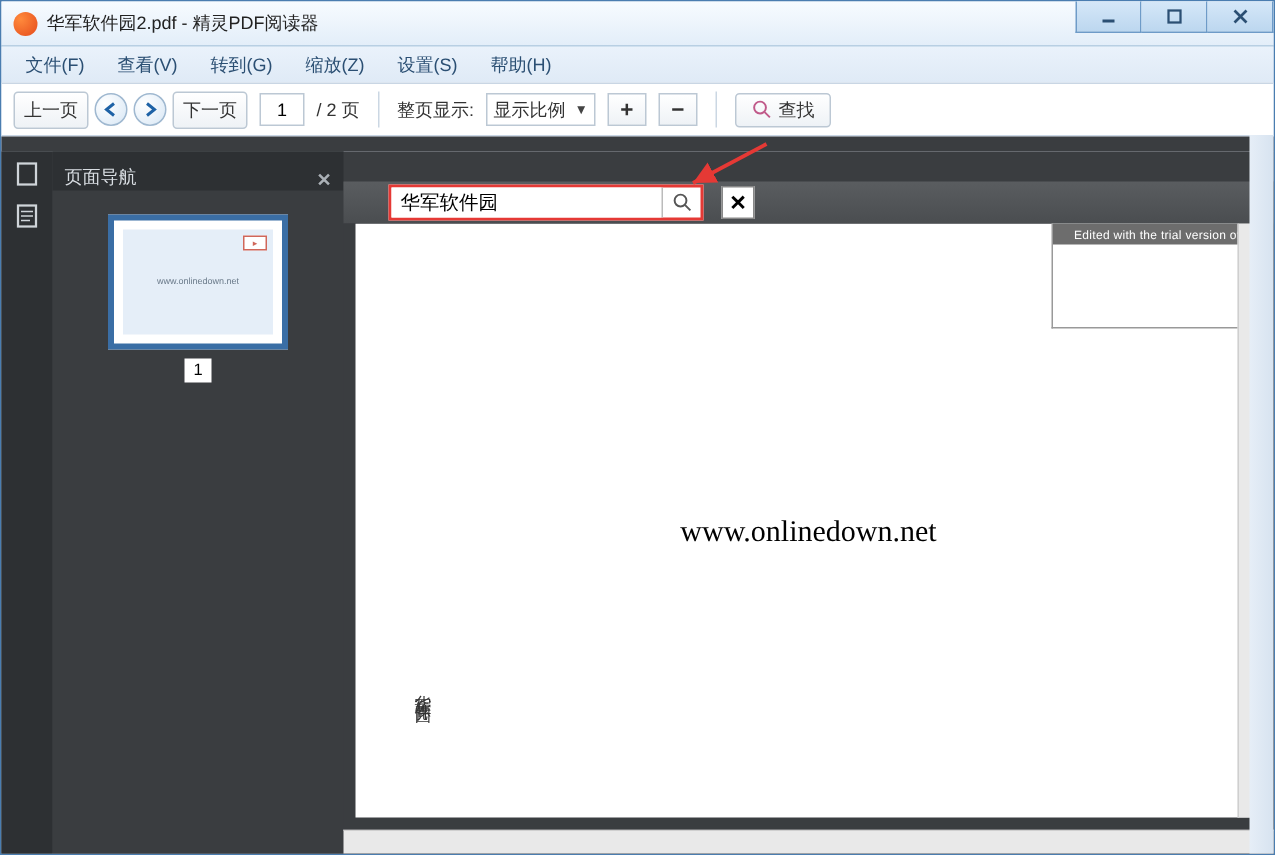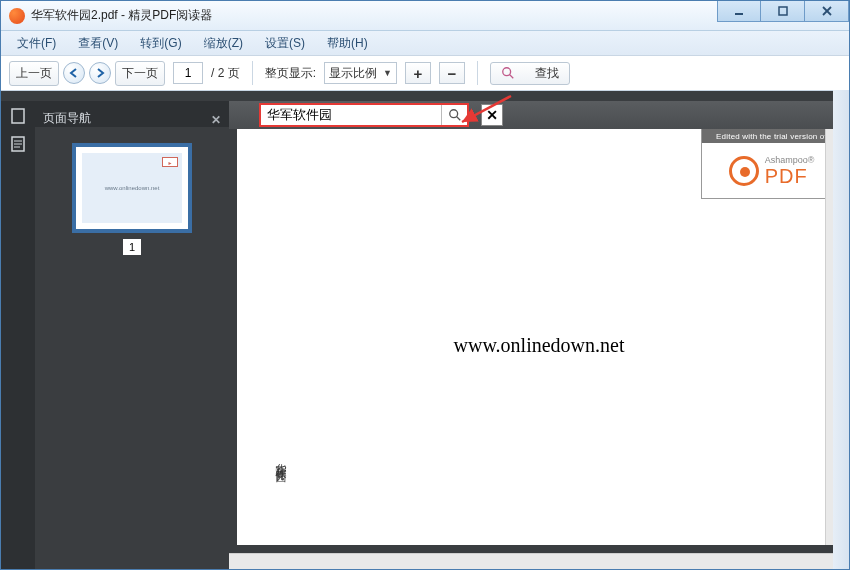--- a/index.html
+++ b/index.html
@@ -34,21 +34,21 @@
   justify-content: center; cursor: pointer; }
 .circle-btn svg { display:block; }
 .page-input { width: 30px; height: 22px; text-align: center; border: 1px solid #bcc8d4; font-size: 12px; }
 .sep { width: 1px; height: 24px; background: #cbd7e3; margin: 0 4px; }
 .zoom-select { height: 22px; border: 1px solid #bcc8d4; background: #fff; font-size: 12px; padding: 0 4px;
   display: flex; align-items: center; gap: 6px; cursor: pointer; }
 .zoom-select .tri { font-size: 9px; color: #444; }
 .sq-btn { width: 26px; height: 22px; border: 1px solid #bcc8d4; background: linear-gradient(#fff,#eef2f6);
   display: flex; align-items: center; justify-content: center; font-size: 15px; font-weight: bold;
   cursor: pointer; color: #333; }
-.find-btn { display: flex; align-items: center; gap: 20px; padding: 2px 10px; border: 1px solid #bcc8d4;
+.find-btn { display: flex; align-items: center; gap: 4px; padding: 2px 10px; border: 1px solid #bcc8d4;
   border-radius: 3px; background: linear-gradient(#fff,#eef2f6); cursor: pointer; }
 .mag-icon { width: 14px; height: 14px; }
 
 .subbar { height: 10px; background: #3a3d40; }
 
 .workspace { flex: 1; display: flex; background: #3a3d40; min-height: 0; }
 
 .left-rail { width: 34px; background: #2d3033; display: flex; flex-direction: column; align-items: center;
   padding-top: 6px; gap: 10px; }
 .rail-icon { width: 18px; height: 18px; cursor: pointer; }
@@ -62,21 +62,21 @@
 .thumb { width: 120px; background: #fff; border: 4px solid #3a6ea5; position: relative; margin: 0 auto;
   padding: 6px; }
 .thumb-inner { background: #e5eef8; height: 70px; position: relative; font-size: 6px; color: #6a7a8a;
   display:flex; align-items:center; justify-content:center; }
 .thumb-badge { position: absolute; top: 4px; right: 4px; width: 16px; height: 10px;
   background: #fff; border: 1px solid #d0675a; font-size: 6px; color:#d0675a; display:flex;
   align-items:center; justify-content:center; }
 .thumb-num { width: 18px; height: 16px; background: #fff; color: #000; font-size: 11px;
   display: flex; align-items: center; justify-content: center; margin: 6px auto 0; }
 
-.viewer { flex: 1; display: flex; flex-direction: column; background: #3a3d40; min-width: 0; }
+.viewer { flex: 1; display: flex; flex-direction: column; background: #3a3d40; min-width: 0; margin-top: 20px; }
 .find-bar-row { height: 28px; background: linear-gradient(#5a5d60,#4a4d50); display: flex;
   align-items: center; padding-left: 30px; gap: 6px; }
 .find-outline { border: 2px solid #e53935; display: flex; align-items: center; background: #fff;
   height: 24px; }
 .find-input { width: 180px; height: 20px; border: none; outline: none; font-size: 13px; padding: 0 6px; }
 .find-go { width: 26px; height: 20px; border-left: 1px solid #bbb; display: flex; align-items: center;
   justify-content: center; cursor: pointer; }
 .find-close { width: 22px; height: 22px; background: #fff; border: 1px solid #888; display: flex;
   align-items: center; justify-content: center; font-weight: bold; font-size: 14px; cursor: pointer;
   margin-left: 6px; }
@@ -232,27 +232,20 @@
               </svg>
           </div>
         </div>
         <div class="find-close">✕</div>
       </div>
 
       <div class="page-area">
         <div class="page">
           <div class="watermark-box">
             <div class="wm-top">Edited with the trial version of</div>
-            <div class="wm-body">
-              <div class="wm-logo"></div>
-              <div class="wm-text">
-                <div class="brand">Ashampoo®</div>
-                <div class="pdf">PDF</div>
-              </div>
-            </div>
           </div>
           <div class="page-center-text">www.onlinedown.net</div>
           <div class="page-side-text">华军软件园</div>
           <div class="scrollbar-track-v"></div>
         </div>
       </div>
       <div class="scrollbar-track-h"></div>
     </div>
 
   </div>

